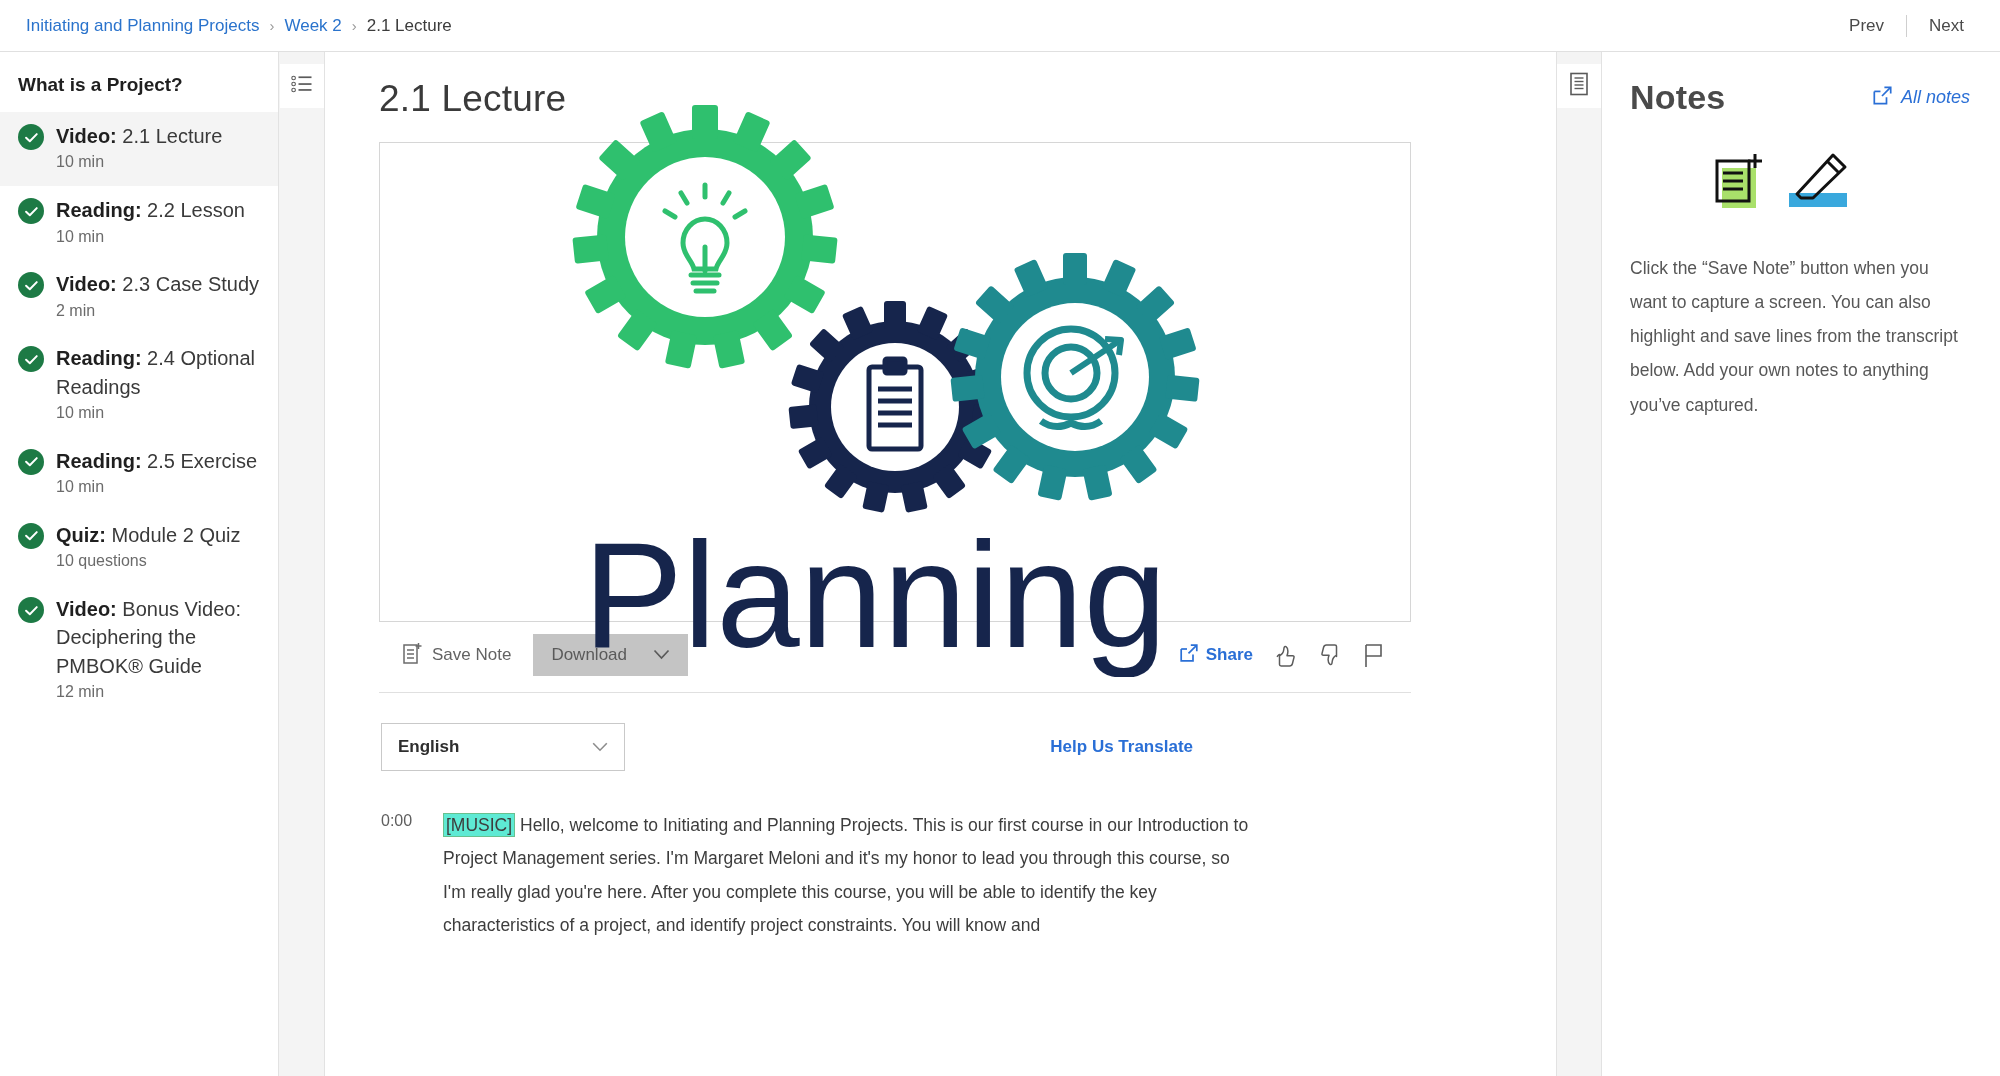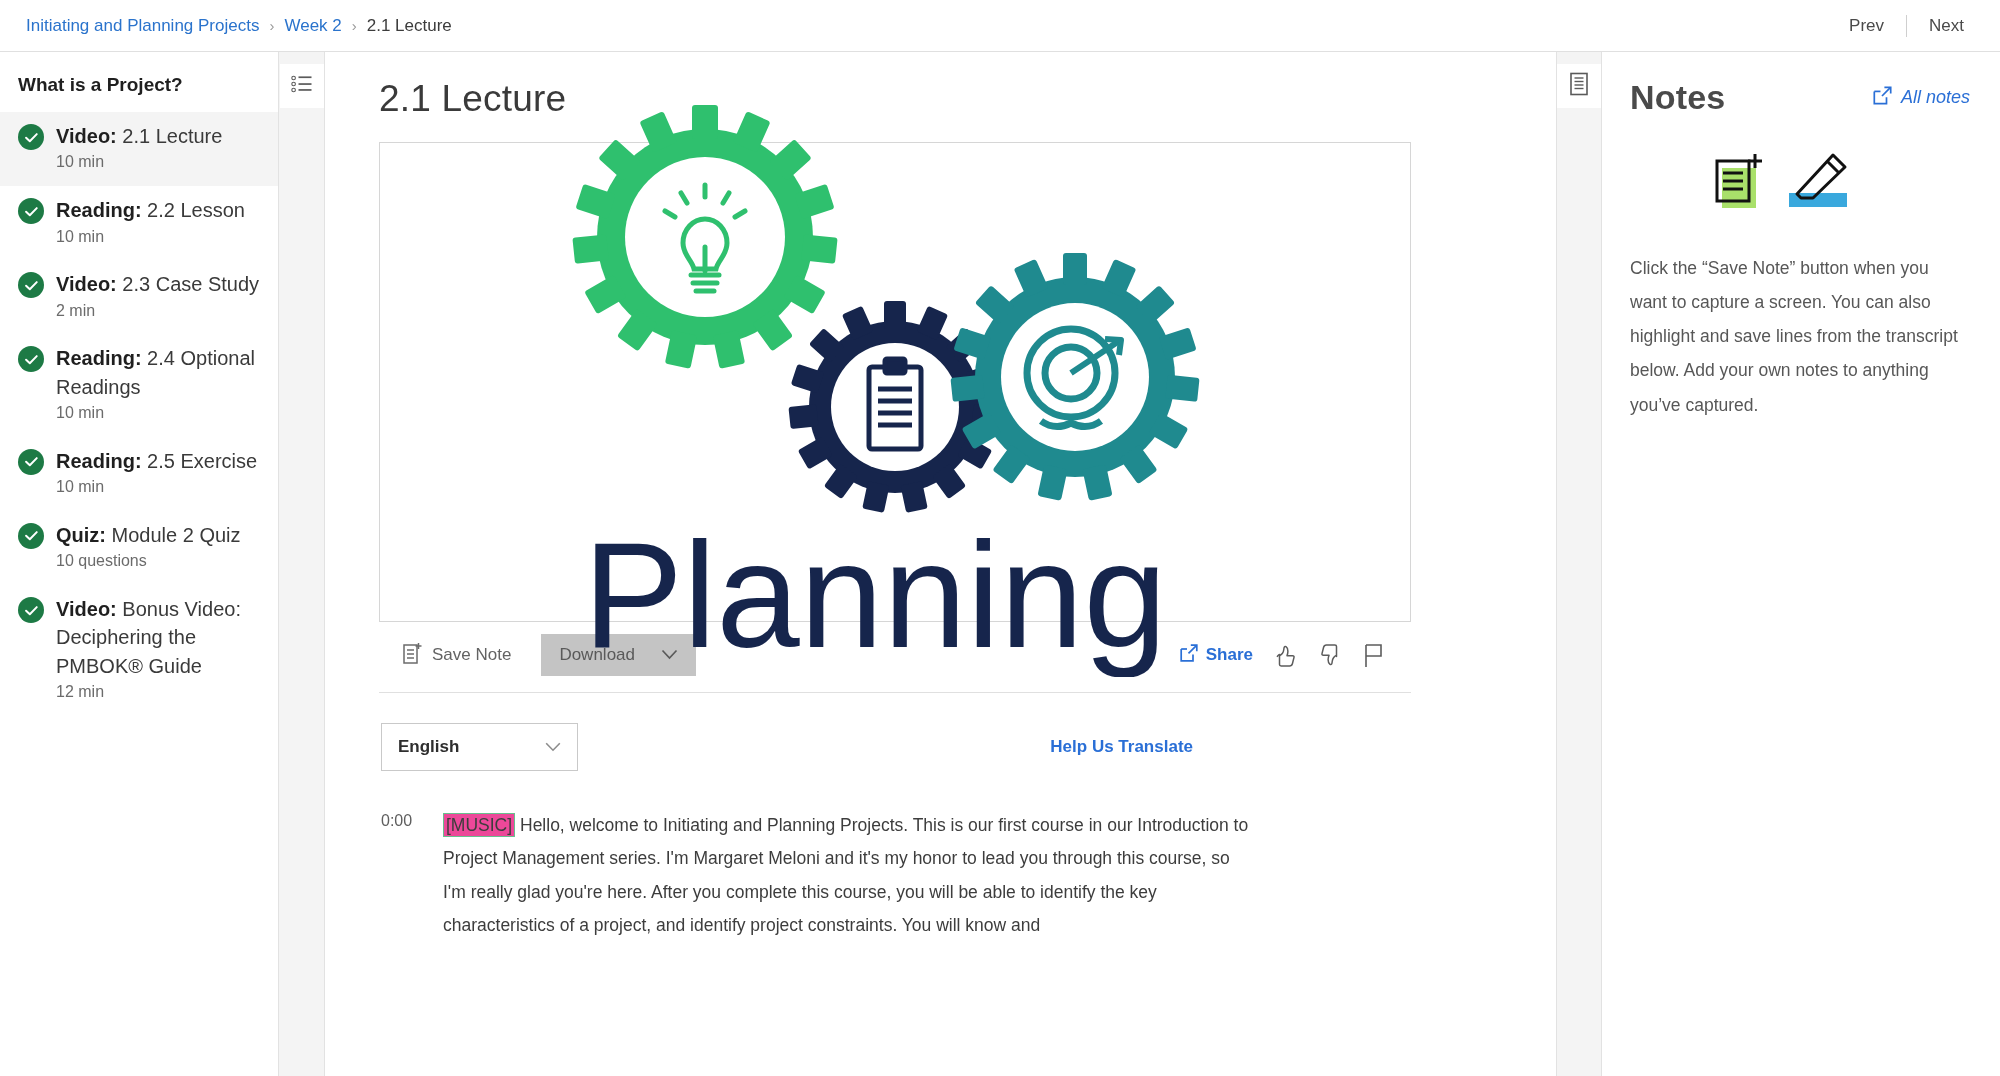--- a/index.html
+++ b/index.html
@@ -138,21 +138,21 @@
     position: relative;
   }
   .video-art { width: 700px; height: 590px; }
 
   
   .vid-toolbar {
     display: flex;
     align-items: center;
     padding: 12px 4px 16px 4px;
     border-bottom: 1px solid #e0e0e0;
-    gap: 8px;
+    gap: 0;
   }
   .save-note {
     display: flex; align-items: center; gap: 10px;
     cursor: pointer;
     padding: 6px 10px 6px 20px;
   }
   .save-note-label { font-size: 17px; color: #636363; }
   .download-btn {
     background: #c4c4c4;
     border: none;
@@ -176,21 +176,21 @@
   .icon-btn { cursor: pointer; display: flex; align-items: center; }
 
   
   .transcript-controls {
     display: flex; align-items: center;
     padding: 30px 22px 0 2px;
   }
   .lang-select {
     border: 1px solid #c9c9c9;
     background: #fff;
-    width: 197px;
+    width: 244px;
     padding: 13px 16px;
     font-size: 17px;
     font-weight: bold;
     color: #2e2e2e;
     display: flex; align-items: center; justify-content: space-between;
     cursor: pointer;
   }
   .translate-link {
     margin-left: auto;
     color: #2a6fd6;
@@ -203,21 +203,21 @@
   
   .transcript { display: flex; padding: 38px 22px 20px 2px; gap: 0; }
   .ts-time {
     width: 62px; min-width: 62px;
     font-size: 16px; color: #5e5e5e; padding-top: 3px;
   }
   .ts-body {
     font-size: 17.5px; color: #3d3d3d; line-height: 1.9; max-width: 810px;
   }
   .music-tag {
-    background: #ec4899;
+    background: #5eead4;
     border: 1px solid #68c08e;
     padding: 1px 2px;
   }
 
   
   .notes-panel {
     width: 398px; min-width: 398px;
     background: #fff;
     padding: 26px 30px 0 28px;
   }

